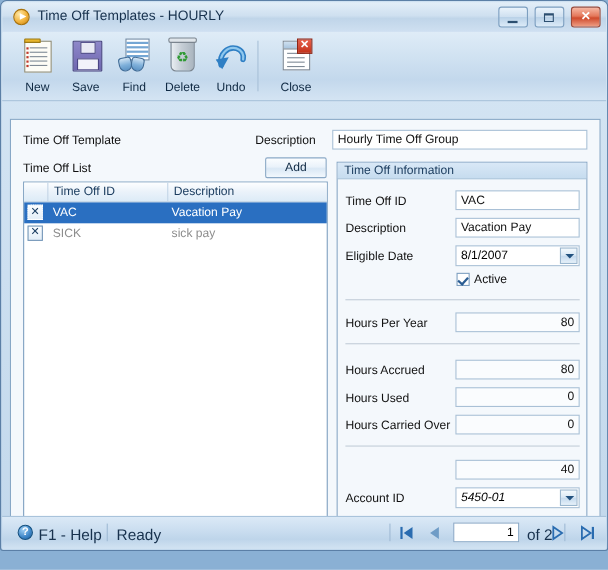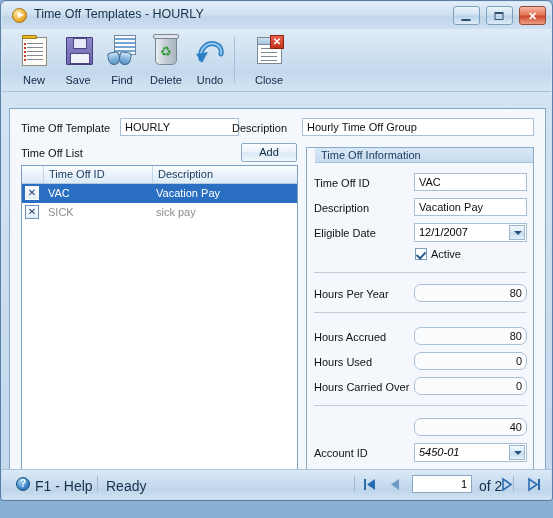--- a/index.html
+++ b/index.html
@@ -110,21 +110,21 @@
     position:absolute;left:8px;top:107px;width:537px;height:373px;
     background:#f4f8fc;border:1px solid #87a7c6;box-sizing:border-box;
   }
   .lbl{position:absolute;font-size:11px;color:#111;white-space:nowrap;}
   .tf{
     position:absolute;box-sizing:border-box;height:18px;
     background:#fff;border:1px solid #a9c0d6;
     font-size:11px;color:#111;padding:1px 4px;line-height:15px;
     font-family:"Liberation Sans", sans-serif;
   }
-  .tf.ro{background:#fafcfe;border-radius:7px;}
+  .tf.ro{background:#fafcfe;}
   .tf.num{text-align:right;}
   .combo{position:absolute;box-sizing:border-box;height:19px;background:#fff;border:1px solid #a9c0d6;font-size:11px;padding:1px 20px 1px 4px;line-height:15px;}
   .combo .arrow{
     position:absolute;right:1px;top:1px;width:16px;height:15px;
     background:linear-gradient(180deg,#f3f9fd 0%,#dbe9f5 45%,#c6dbee 55%,#e6f1fa 100%);
     border:1px solid #9ab6ce;box-sizing:border-box;
   }
   .combo .arrow:after{
     content:"";position:absolute;left:4px;top:5px;width:0;height:0;
     border-left:4px solid transparent;border-right:4px solid transparent;border-top:4px solid #22527f;
@@ -160,21 +160,21 @@
   .lrow.dim .c1,.lrow.dim .c2{color:#8d8d8d;}
   
   .group{
     position:absolute;box-sizing:border-box;
     background:#f4f8fc;border:1px solid #8aa9c7;
   }
   .group .ghead{
     position:absolute;left:0;top:0;right:0;height:15px;
     background:linear-gradient(180deg,#d9e8f6 0%,#c6dcef 100%);
     border-bottom:1px solid #a7c2da;
-    font-size:11px;color:#1d3e60;padding:1px 0 0 6px;box-sizing:border-box;margin-left:8px;
+    font-size:11px;color:#1d3e60;padding:1px 0 0 6px;box-sizing:border-box;
   }
   .hr{position:absolute;height:1px;background:#c2cdd8;}
   .chk{position:absolute;width:12px;height:12px;box-sizing:border-box;background:#fff;border:1px solid #7d9fc0;}
   .chk:after{
     content:"";position:absolute;left:2px;top:1px;width:4px;height:7px;
     border:solid #2a5d93;border-width:0 2px 2px 0;transform:rotate(42deg);
   }
   
   .status{
     position:absolute;left:1px;bottom:1px;width:549px;height:29px;
@@ -294,21 +294,20 @@
         </span>
       </span>
       <span class="lbl">Close</span>
     </div>
   </div>
 
 
   <div class="panel">
 
     <span class="lbl" style="left:11px;top:13px;">Time Off Template</span>
-    <span class="tf" style="left:110px;top:9px;width:119px;">HOURLY</span>
     <span class="lbl" style="left:222px;top:13px;">Description</span>
     <span class="tf" style="left:292px;top:9px;width:232px;">Hourly Time Off Group</span>
 
     <span class="lbl" style="left:11px;top:38px;">Time Off List</span>
     <span class="addbtn" style="left:231px;top:34px;width:56px;height:19px;">Add</span>
 
     <div class="listbox" style="left:11px;top:56px;width:277px;height:311px;">
       <div class="lhead">
         <span class="div" style="left:21px;"></span>
         <span class="cell" style="left:27px;">Time Off ID</span>
@@ -333,21 +332,21 @@
       <div class="ghead">Time Off Information</div>
 
       <span class="lbl" style="left:7px;top:29px;">Time Off ID</span>
       <span class="tf" style="left:107px;top:25px;width:113px;">VAC</span>
 
       <span class="lbl" style="left:7px;top:54px;">Description</span>
       <span class="tf" style="left:107px;top:50px;width:113px;">Vacation Pay</span>
 
       <span class="lbl" style="left:7px;top:79px;">Eligible Date</span>
       <span class="combo" style="left:107px;top:75px;width:113px;">
-        <span>12/1/2007</span>
+        <span>8/1/2007</span>
         <span class="arrow"></span>
       </span>
 
       <span class="chk" style="left:108px;top:100px;"></span>
       <span class="lbl" style="left:124px;top:100px;">Active</span>
 
       <span class="hr" style="left:7px;top:124px;width:213px;"></span>
 
       <span class="lbl" style="left:7px;top:140px;">Hours Per Year</span>
       <span class="tf num ro" style="left:107px;top:136px;width:113px;">80</span>

